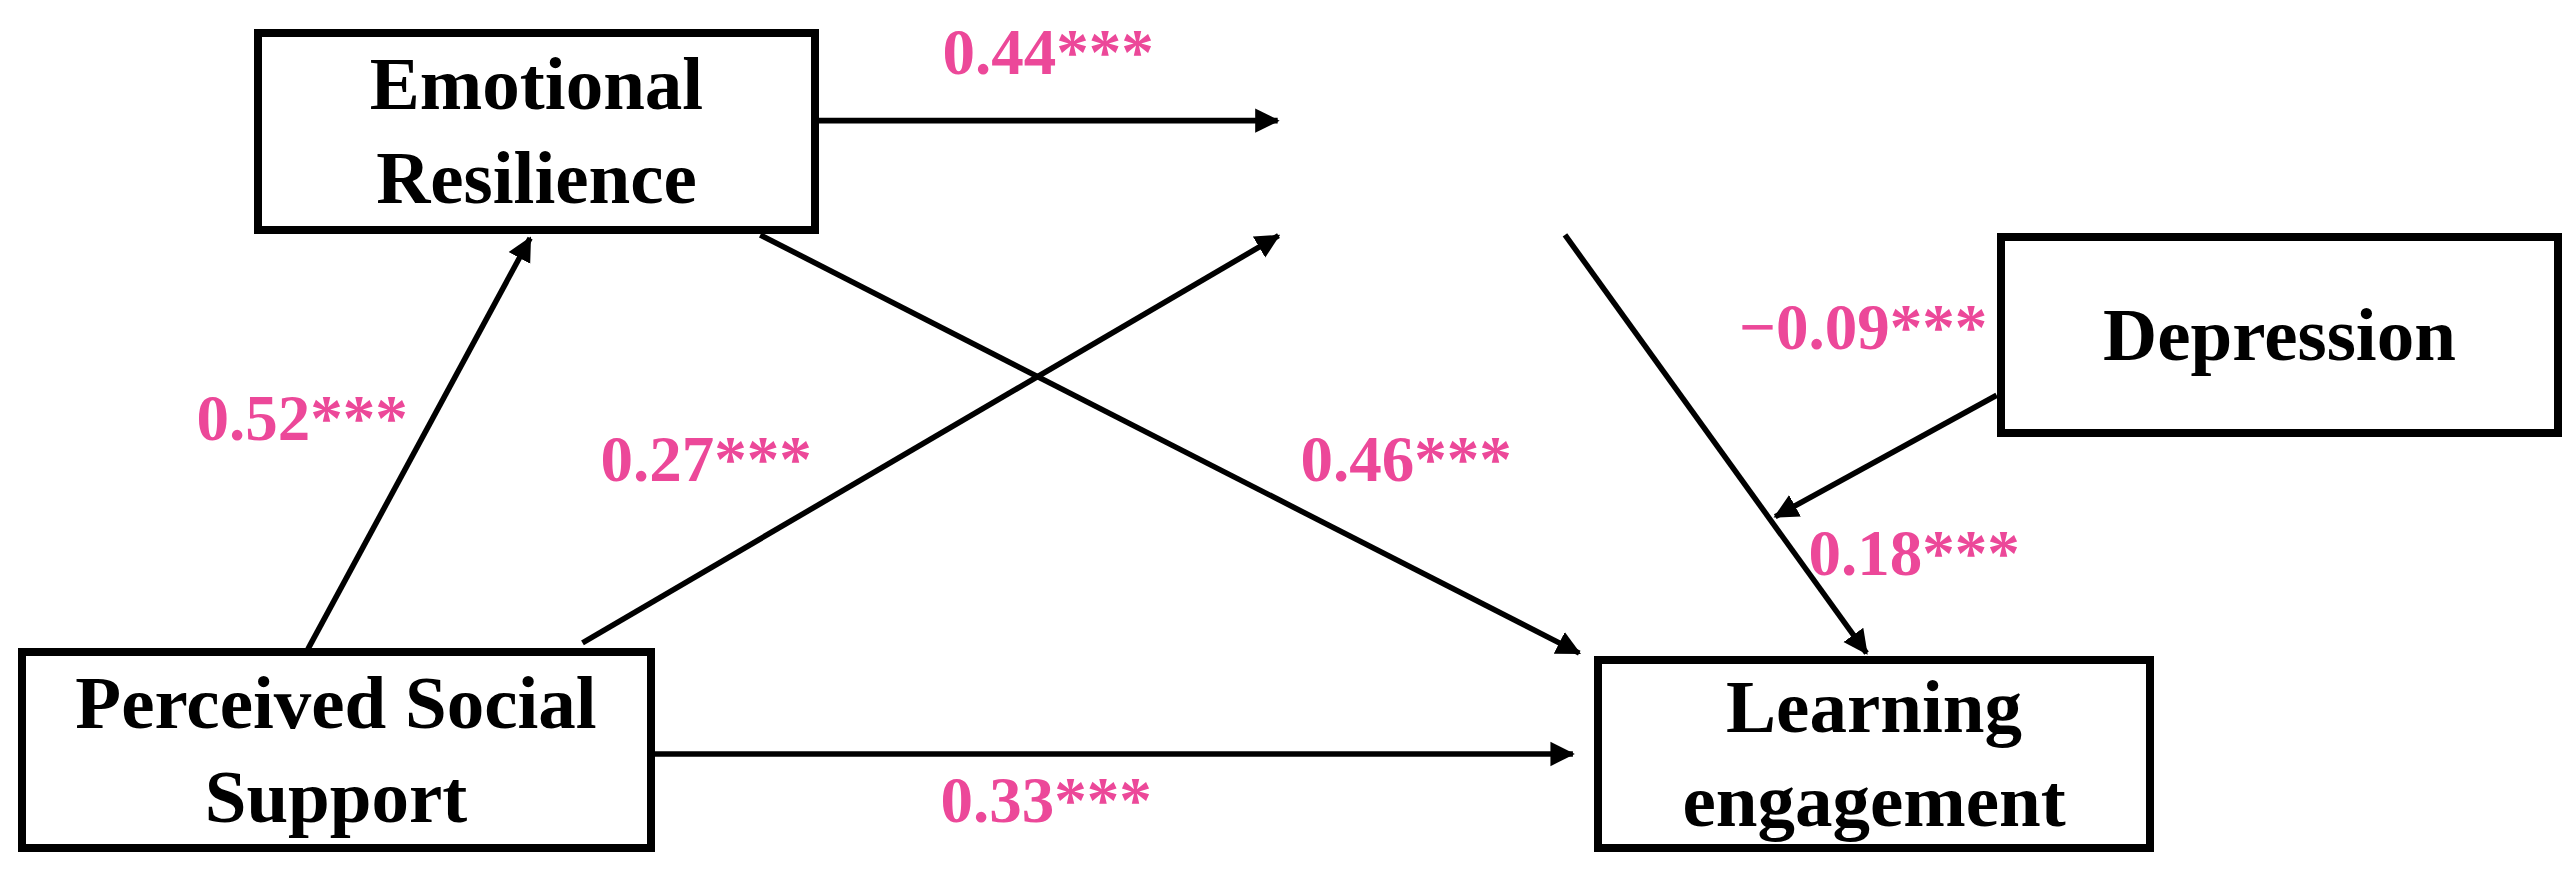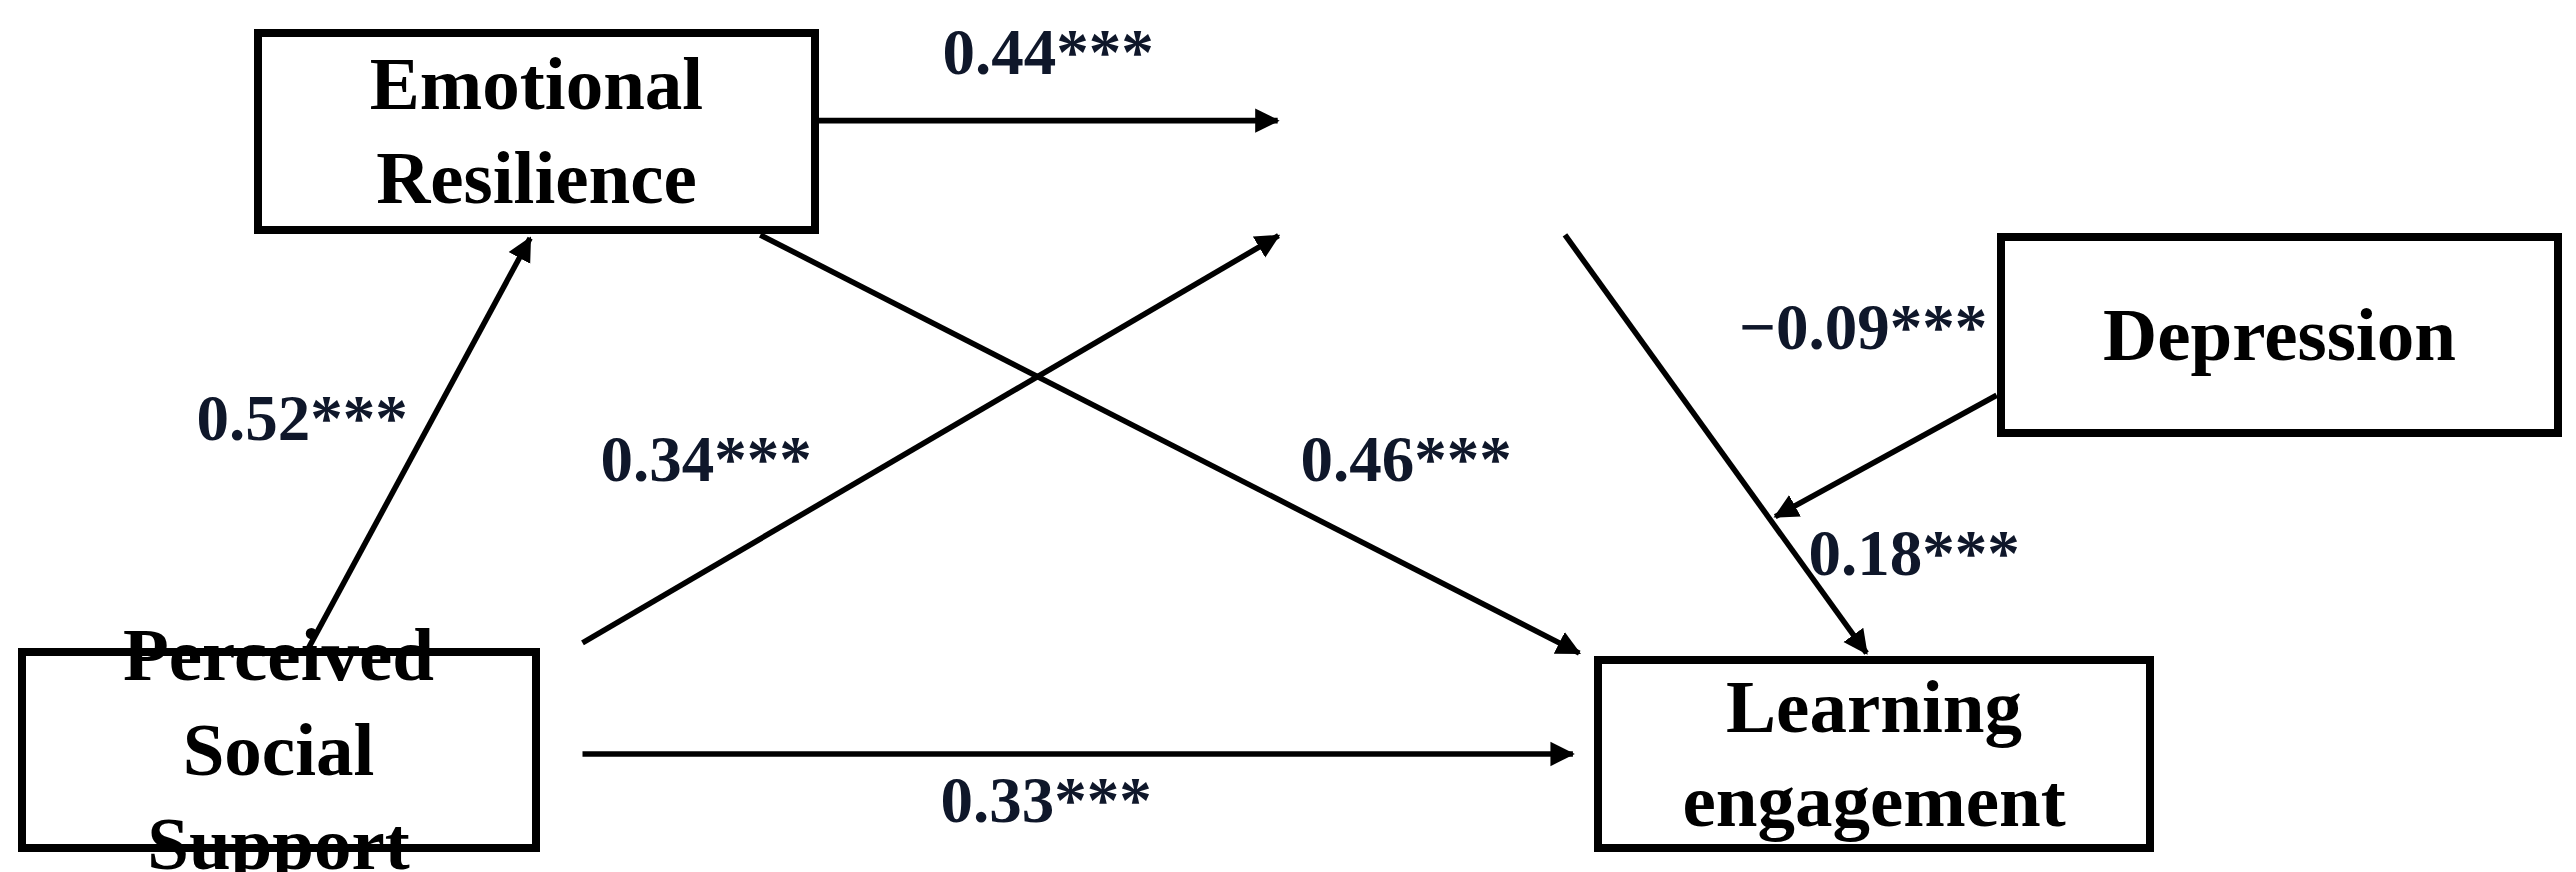--- a/index.html
+++ b/index.html
@@ -40,21 +40,21 @@
     font-size: 75px;
     line-height: 1.26;
     color: #000000;
   }
   .coef {
     position: absolute;
     transform: translate(-50%, -50%);
     font-size: 65px;
     line-height: 1;
     white-space: nowrap;
-    color: #0f172a;
+    color: #ec4899;
     z-index: 3;
   }
 </style>
 </head>
 <body>
 
 <div id="stage">
 
   <svg id="arrows-layer" viewBox="0 0 3246 1100" xmlns="http://www.w3.org/2000/svg">
     <defs>
@@ -81,35 +81,35 @@
   <div class="node" style="left:254px; top:28.6px; width:565px; height:205px;">
     <span class="node-label">Emotional
 Resilience</span>
   </div>
 
 
   <div class="node" style="left:1997px; top:233px; width:565px; height:204px;">
     <span class="node-label">Depression</span>
   </div>
 
-  <div class="node" style="left:17.5px; top:648px; width:522px; height:204px;">
+  <div class="node" style="left:17.5px; top:648px; width:637px; height:204px;">
     <span class="node-label">Perceived Social
 Support</span>
   </div>
 
   <div class="node" style="left:1578px; top:656px; width:560px; height:196px;margin-left:16px;">
     <span class="node-label">Learning
 engagement</span>
   </div>
 
   <div class="coef" style="left:302px; top:418px;">0.52***</div>
 
   <div class="coef" style="left:1048px; top:52px;">0.44***</div>
 
-  <div class="coef" style="left:706px; top:459px;">0.34***</div>
+  <div class="coef" style="left:706px; top:459px;">0.27***</div>
 
   <div class="coef" style="left:1406px; top:459px;">0.46***</div>
 
   <div class="coef" style="left:1914px; top:553px;">0.18***</div>
 
   <div class="coef" style="left:1863px; top:327px;">−0.09***</div>
 
   <div class="coef" style="left:1046px; top:800px;">0.33***</div>
 
 </div>

